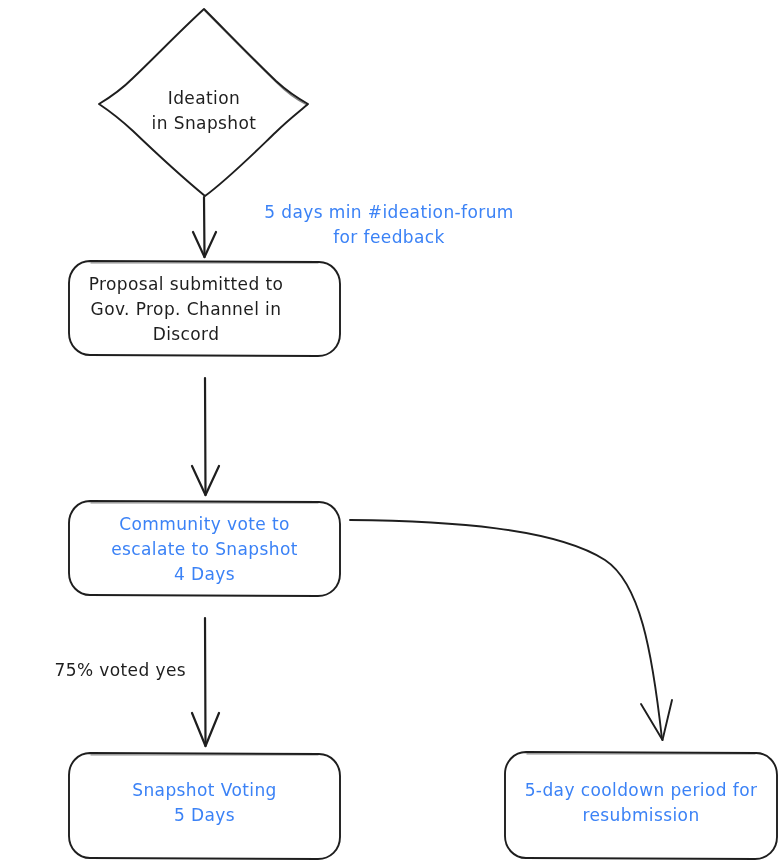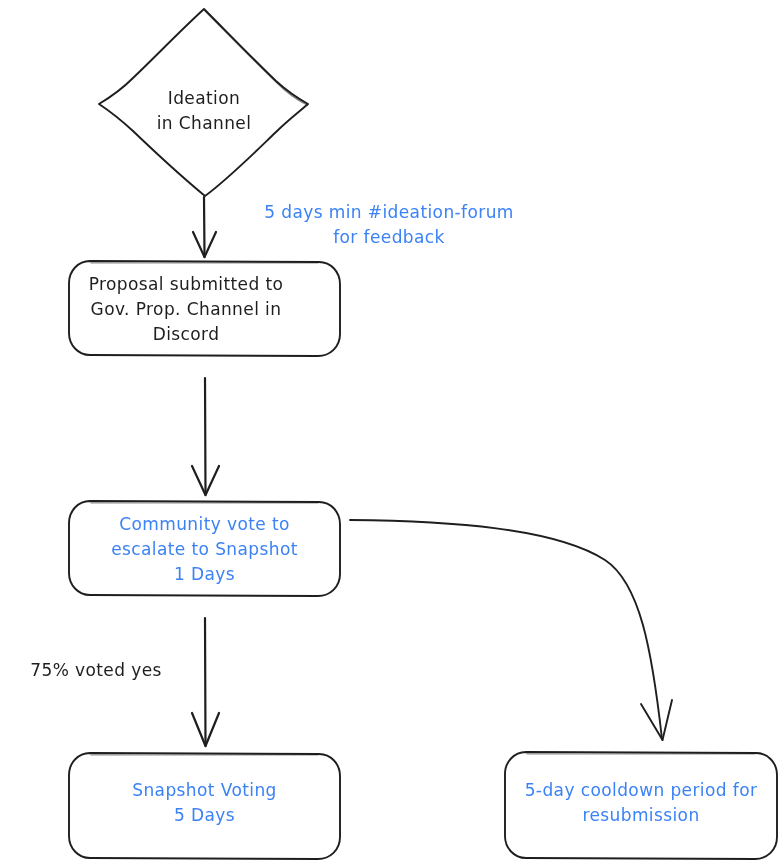--- a/index.html
+++ b/index.html
@@ -55,21 +55,21 @@
     left: 505px; top: 778px; width: 272px; text-align: center;
   }
   
   #label-feedback {
     left: 243px; top: 200px; width: 292px;
   }
   #label-less-than {
     left: 404px; top: 486px; width: 302px;
   }
   #label-voted-yes {
-    left: 6px;   top: 658px; width: 180px; text-align: center;
+    left: 6px;   top: 658px; width: 180px; text-align: right;
   }
 </style>
 </head>
 <body>
 
 <div id="canvas">
 
   <svg id="sketch" viewBox="0 0 781 866" xmlns="http://www.w3.org/2000/svg">
 
     <g fill="none" stroke="#1e1e1e" stroke-width="1.9" stroke-linecap="round" stroke-linejoin="round">
@@ -135,29 +135,29 @@
       <g>
         <path d="M350 520 C 450 521, 555 528, 605 560
                  C 640 583, 652 650, 662 739" stroke-width="1.9"></path>
         <path d="M641 704 L 662.5 740" stroke-width="1.9"></path>
         <path d="M672 700 L 662.5 740" stroke-width="1.9"></path>
       </g>
     </g>
   </svg>
 
   <div class="node-label ink-dark" id="label-ideation">Ideation
-in Channel</div>
+in Snapshot</div>
 
   <div class="node-label ink-dark" id="label-proposal">Proposal submitted to
 Gov. Prop. Channel in
 Discord</div>
 
   <div class="node-label ink-blue" id="label-community">Community vote to
 escalate to Snapshot
-1 Days</div>
+4 Days</div>
 
   <div class="node-label ink-blue" id="label-snapshot">Snapshot Voting
 5 Days</div>
 
   <div class="node-label ink-blue" id="label-cooldown">5-day cooldown period for
 resubmission</div>
 
   <div class="edge-label ink-blue" id="label-feedback">5 days min #ideation-forum
 for feedback</div>
 

